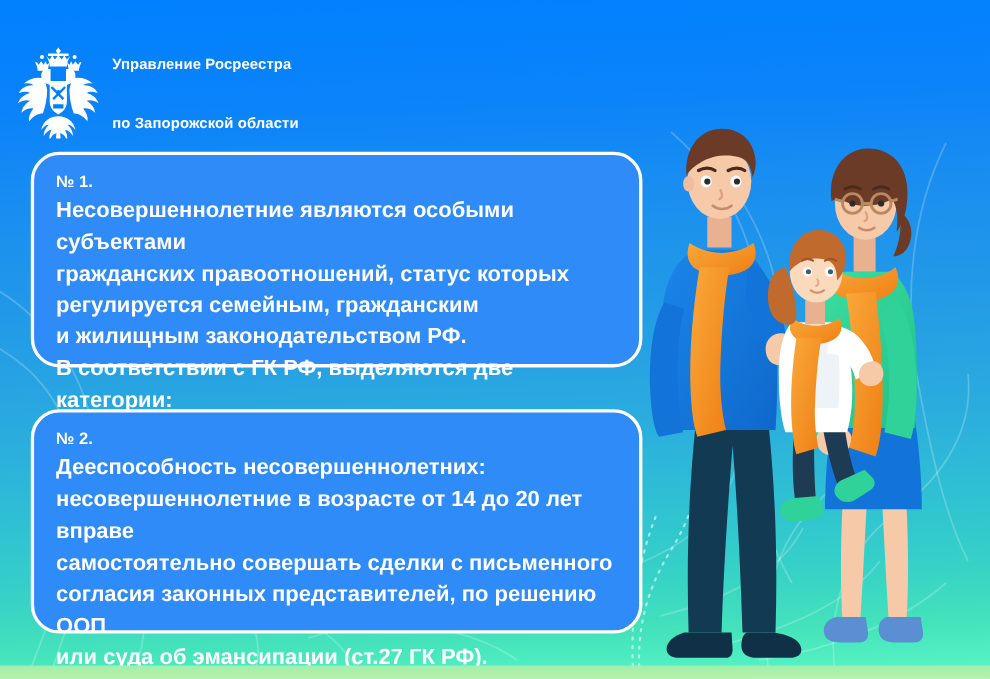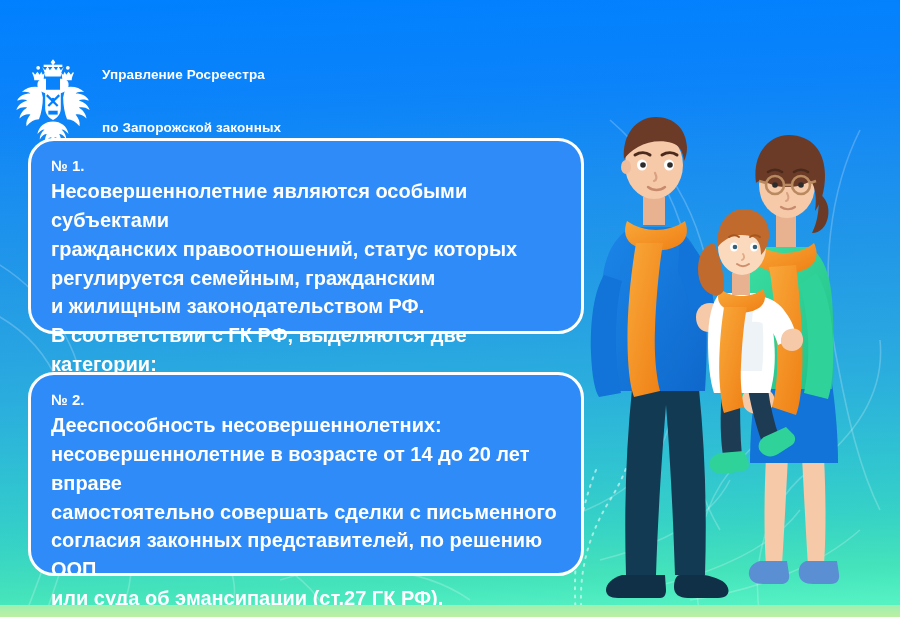--- a/index.html
+++ b/index.html
@@ -35,21 +35,21 @@
     inset: 0;
     width: 900px;
     height: 617px;
     pointer-events: none;
   }
 
   
   .header {
     position: absolute;
     left: 14px;
-    top: 26px;
+    top: 10px;
     display: flex;
     align-items: center;
     gap: 10px;
   }
   .emblem {
     width: 78px;
     height: 86px;
     flex: 0 0 auto;
   }
   .brand-text {
@@ -173,21 +173,21 @@
           <path d="M57 49 l-14 14 2 2 14-14 z"></path>
           <circle cx="50" cy="56" r="2.5"></circle>
           <path d="M44 70 h12 v5 h-12 z"></path>
         </g>
 
         <path d="M50 84 c-10 0 -18 6 -20 16 c3 -4 6 -6 9 -6 c-4 4 -6 8 -6 13 c3 -5 6 -7 9 -7 c-2 4 -3 8 -2 12 c2 -5 5 -8 8 -8 c-1 4 -1 8 2 11 c3 -3 3 -7 2 -11 c3 0 6 3 8 8 c1 -4 0 -8 -2 -12 c3 0 6 2 9 7 c0 -5 -2 -9 -6 -13 c3 0 6 2 9 6 c-2 -10 -10 -16 -20 -16 z"></path>
       </g>
     </svg>
     <div class="brand-text">
       <span class="brand-line">Управление Росреестра</span>
-      <span class="brand-line">по Запорожской законных</span>
+      <span class="brand-line">по Запорожской области</span>
     </div>
   </div>
 
   <div class="card" id="card-1">
     <span class="card-number">№ 1.</span>
     <span class="card-body">Несовершеннолетние являются особыми субъектами
 гражданских правоотношений, статус которых
 регулируется семейным, гражданским
 и жилищным законодательством РФ.
 В соответствии с ГК РФ, выделяются две категории:

